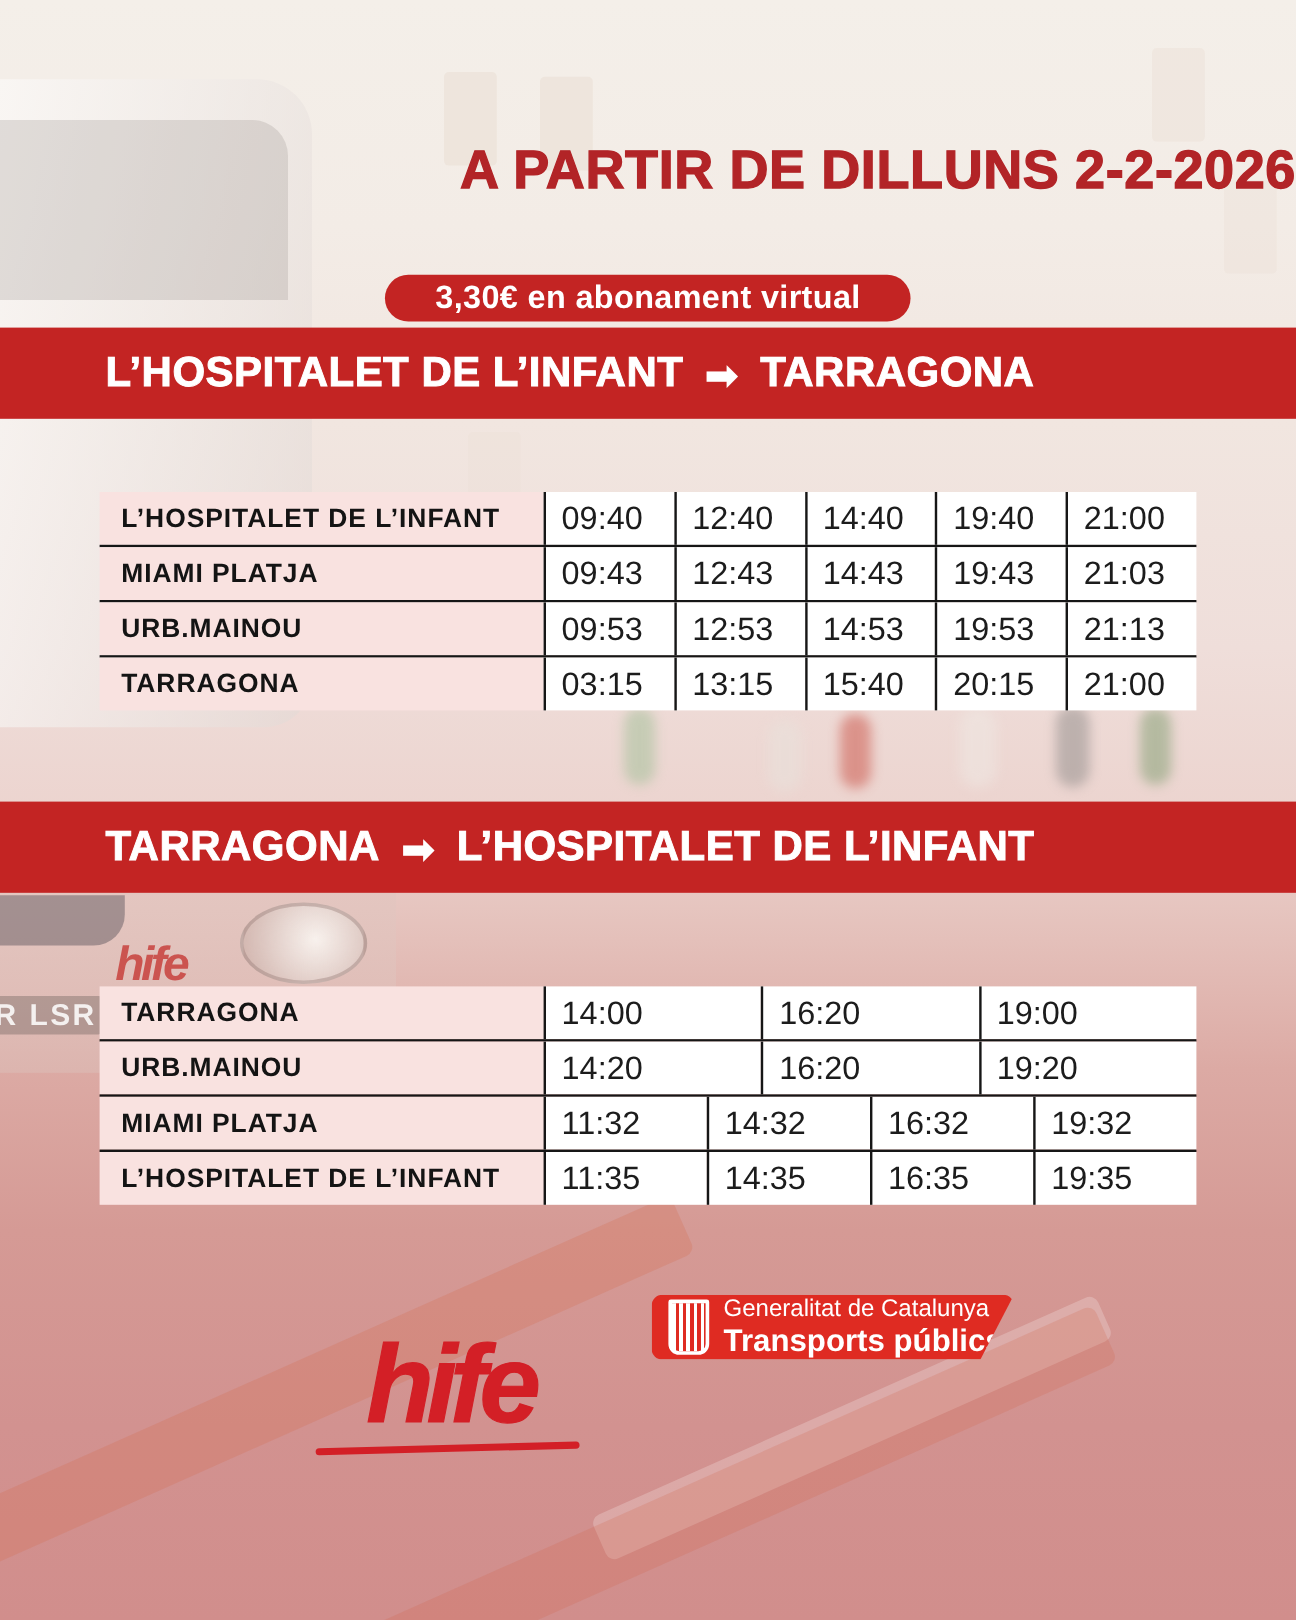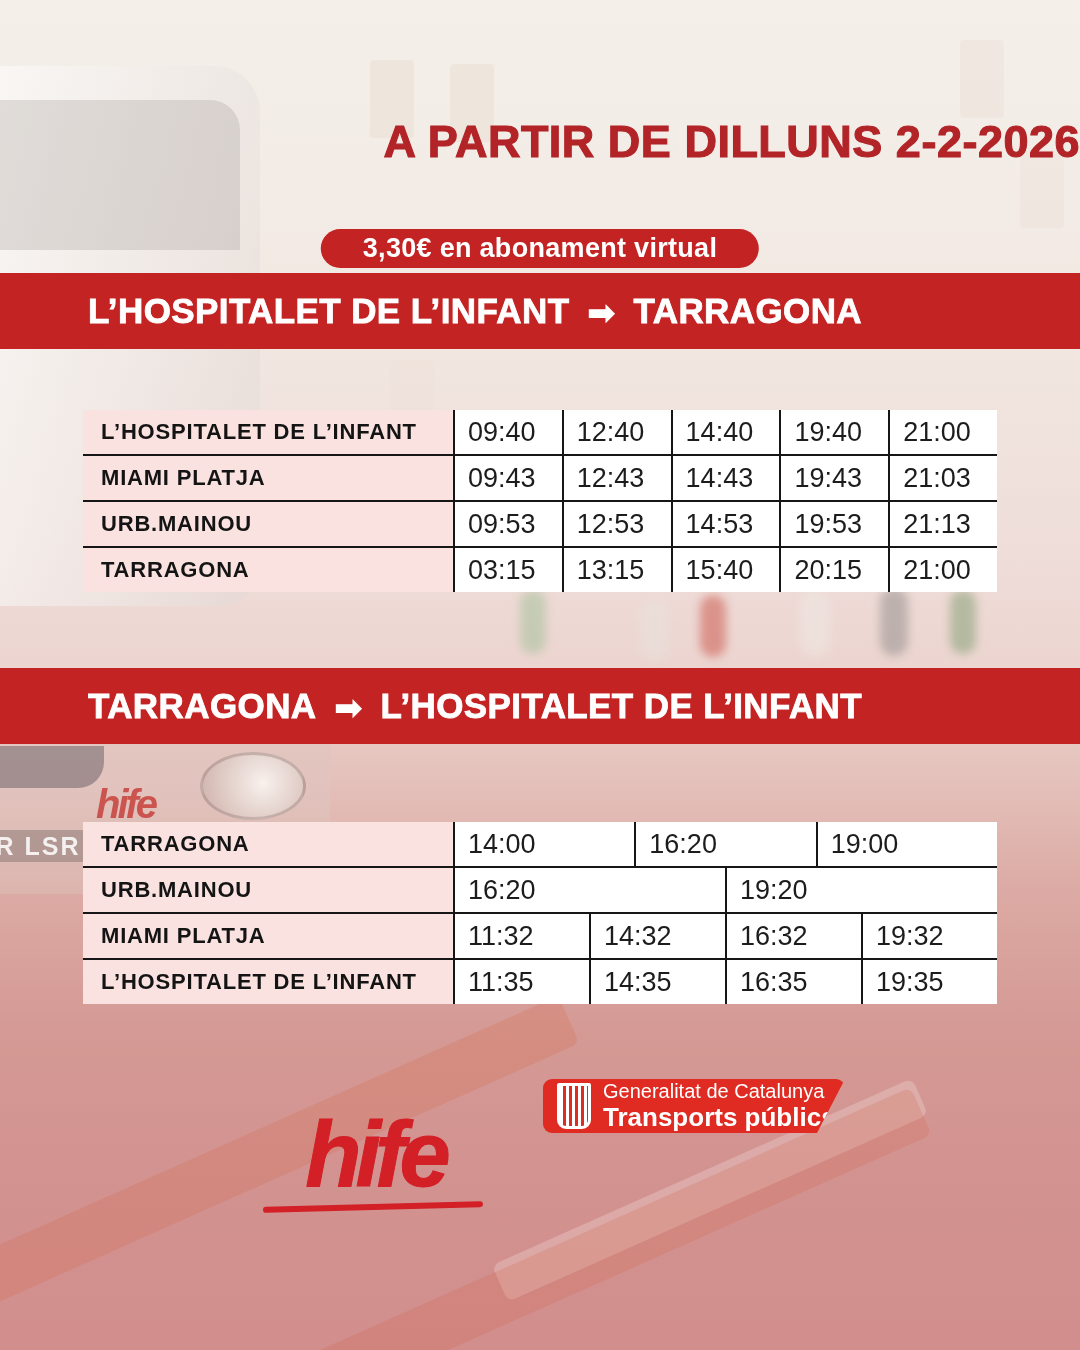--- a/index.html
+++ b/index.html
@@ -159,20 +159,21 @@
   </div>
   <div class="ttable t2">
       <div class="trow">
         <div class="cell station">TARRAGONA</div>
         <div class="cell time">14:00</div>
         <div class="cell time">16:20</div>
         <div class="cell time">19:00</div>
       </div>
       <div class="trow">
         <div class="cell station">URB.MAINOU</div>
+        <div class="cell time">14:20</div>
         <div class="cell time">16:20</div>
         <div class="cell time">19:20</div>
       </div>
       <div class="trow">
         <div class="cell station">MIAMI PLATJA</div>
         <div class="cell time">11:32</div>
         <div class="cell time">14:32</div>
         <div class="cell time">16:32</div>
         <div class="cell time">19:32</div>
       </div>

